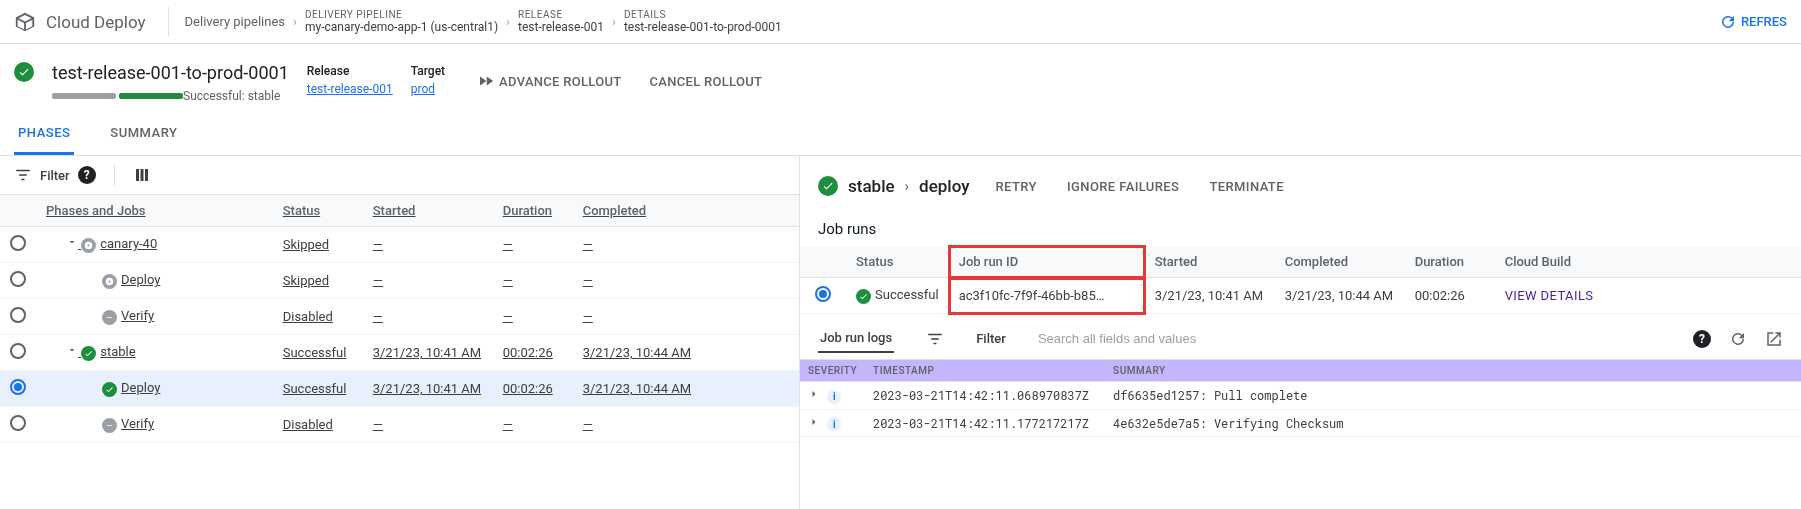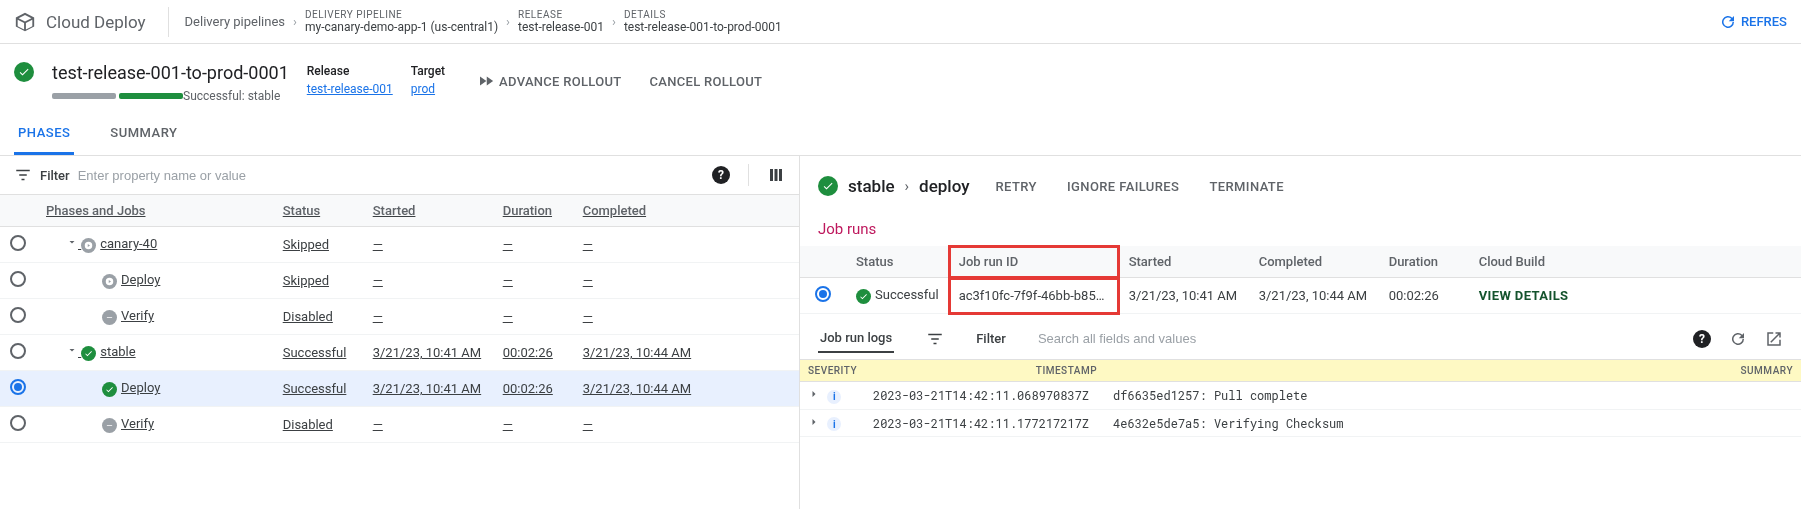--- a/index.html
+++ b/index.html
@@ -77,46 +77,46 @@
 .mini-ico svg { width: 9px; height: 9px; fill: #fff; }
 .ind1 { padding-left: 20px; }
 .ind2 { padding-left: 56px; }
 
 
 .det-hdr { display: flex; align-items: center; gap: 10px; padding: 20px 18px 14px 18px; }
 .crumb-bold { font-size: 17px; font-weight: 500; color: #202124; }
 .crumb-det-sep { color: #5f6368; font-size: 15px; }
 .det-actions { font-size: 13px; color: #5f6368; font-weight: 500; letter-spacing: .4px; }
 
-.sec-title { font-size: 15px; color: #be185d; padding: 10px 18px 8px 18px; }
+.sec-title { font-size: 15px; color: #0f172a; padding: 10px 18px 8px 18px; }
 
 
 .jtable { width: 100%; border-collapse: collapse; }
 .jtable th, .jtable td { text-align: left; padding: 8px 10px; font-size: 13px; font-weight: 400; white-space: nowrap; }
 .jtable thead th { background: #f8f9fa; color: #5f6368; font-weight: 500; border-bottom: 1px solid #e0e0e0; }
 .jtable tbody td { border-bottom: 1px solid #f1f3f4; color: #3c4043; }
 .jrid-cell { overflow: hidden; text-overflow: ellipsis; max-width: 150px; }
 .box-highlight { outline: 3px solid #e53935; outline-offset: -2px; }
-.view-link { color: #14532d; font-weight: 700; letter-spacing: .4px; text-align: right; }
+.view-link { color: #4c1d95; font-weight: 400; letter-spacing: .4px; text-align: right; }
 
 
 .log-hdr { display: flex; align-items: center; padding: 10px 18px 6px 18px; gap: 32px; }
 .log-tab { font-size: 13px; font-weight: 500; color: #3c4043; padding: 6px 2px; border-bottom: 2px solid #3c4043; }
 .log-filter-ico { width: 18px; height: 18px; }
 .log-filter-ico svg { width: 100%; height: 100%; fill: #3c4043; }
 .log-filter-lbl { font-weight: 500; font-size: 13px; }
 .log-search { border: none; outline: none; font-size: 13px; flex: 1; }
 .log-search::placeholder { color: #9aa0a6; }
 .log-right-icos { display: flex; gap: 18px; align-items: center; }
 .ico18 { width: 18px; height: 18px; }
 .ico18 svg { width: 100%; height: 100%; fill: #5f6368; }
 
 
 .ltable { width: 100%; border-collapse: collapse; }
-.ltable th { background: #fef9c3; padding: 5px 8px; font-size: 10px; letter-spacing: .5px; color: #5f6368; text-align: right; font-weight: 500; border-top: 1px solid #e0e0e0; border-bottom: 1px solid #e0e0e0; }
+.ltable th { background: #c4b5fd; padding: 5px 8px; font-size: 10px; letter-spacing: .5px; color: #5f6368; text-align: left; font-weight: 500; border-top: 1px solid #e0e0e0; border-bottom: 1px solid #e0e0e0; }
 .ltable td { padding: 5px 8px; font-size: 12px; font-family: "Roboto Mono", Menlo, monospace; color: #3c4043; white-space: nowrap; border-bottom: 1px solid #f1f3f4; }
 .expand-caret { width: 12px; height: 12px; display: inline-block; }
 .expand-caret svg { width: 100%; height: 100%; fill: #5f6368; }
 .sev-dot { display: inline-flex; align-items: center; justify-content: center; width: 14px; height: 14px; border-radius: 50%; background: #e8f0fe; color: #1a73e8; font-size: 10px; font-weight: 700; font-family: Roboto, sans-serif; }
 </style>
 </head>
 <body>
 
 <div class="hdr">
   <span class="logo-ico">
@@ -196,21 +196,20 @@
 <div class="split">
 
   <div class="left">
     <div class="filter-bar">
       <span class="filter-ico">
         <svg viewBox="0 0 24 24">
             <path d="M3 5h18v2H3zm4 6h10v2H7zm3 6h4v2h-4z"></path>
           </svg>
       </span>
       <span class="filter-lbl">Filter</span>
-      <input class="filter-input" placeholder="Enter property name or value" style="">
       <span class="help-ico">?</span>
       <span class="vsep"></span>
       <span class="cols-ico">
         <svg viewBox="0 0 24 24">
             <path d="M4 4h4v16H4zm6 0h4v16h-4zm6 0h4v16h-4z"></path>
           </svg>
       </span>
     </div>
     <table class="ptable">
       <thead>
@@ -322,21 +321,21 @@
       <span class="det-actions">TERMINATE</span>
     </div>
 
     <div class="sec-title">Job runs</div>
 
     <table class="jtable">
       <thead>
         <tr>
           <th style="width:46px"></th>
           <th style="width:100px">Status</th>
-          <th style="width:170px" class="box-highlight">Job run ID</th>
+          <th style="width:196px" class="box-highlight">Job run ID</th>
           <th style="width:130px">Started</th>
           <th style="width:130px">Completed</th>
           <th style="width:90px">Duration</th>
           <th>Cloud Build</th>
         </tr>
       </thead>
       <tbody>
         <tr>
           <td style="text-align:center"><span class="radio on"></span></td>
           <td><span class="mini-ico mi-green">

